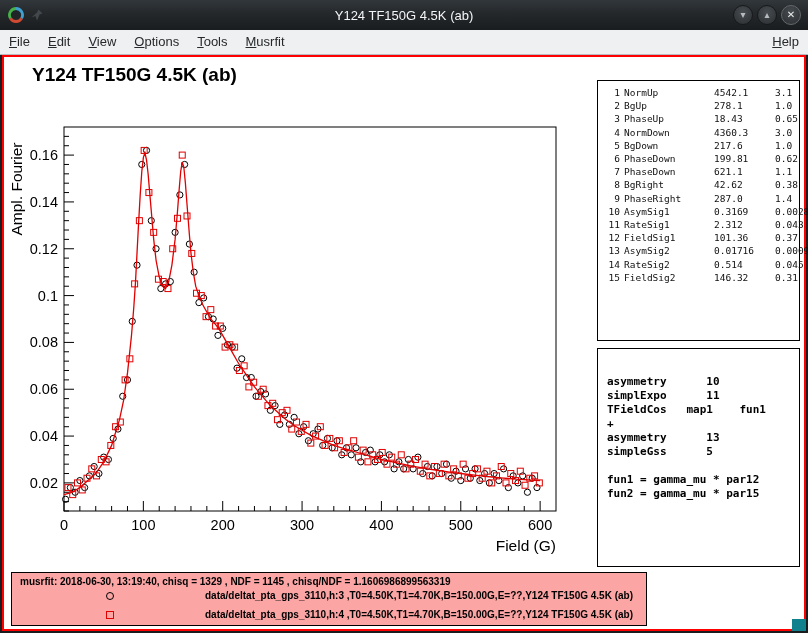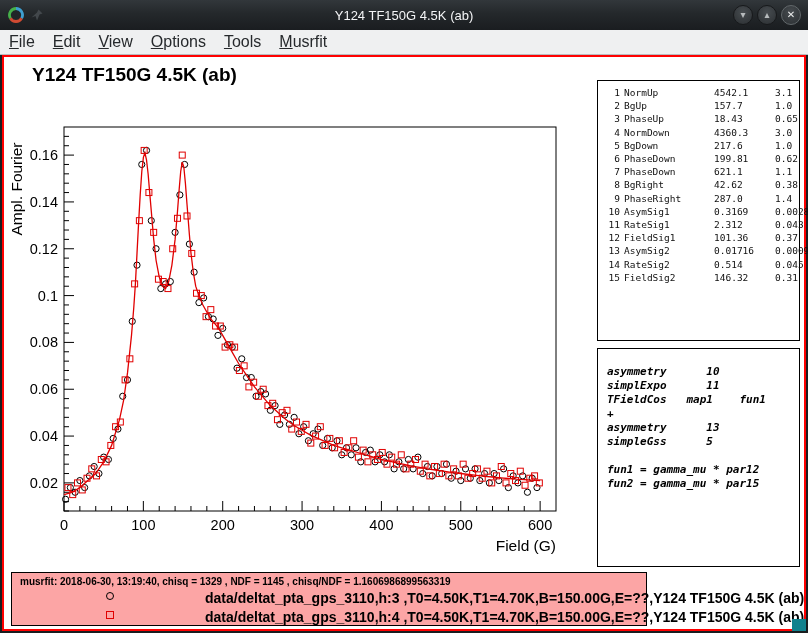--- a/index.html
+++ b/index.html
@@ -11,51 +11,51 @@
   .tb-icons{position:absolute;left:7px;top:6px;display:flex;gap:5px;align-items:center;}
   .tb-title{position:absolute;left:50%;top:8px;transform:translateX(-50%);
             color:#f4f5f6;font-size:13px;white-space:nowrap;}
   .tb-buttons{position:absolute;right:7px;top:5px;display:flex;gap:4px;}
   .wbtn{width:20px;height:20px;border-radius:50%;box-sizing:border-box;cursor:default;
         background:radial-gradient(circle at 50% 35%,#474c50,#2b2f32);
         border:1px solid #17191b;color:#b7bbbd;font-size:10px;line-height:18px;text-align:center;}
   .wbtn.close{border-color:#62686b;color:#eceeee;}
   
   .menubar{position:absolute;top:30px;left:0;right:0;height:25px;background:#eff0f1;
-           border-bottom:1px solid #b9bcbf;display:flex;align-items:flex-start;
-           font-size:16px;color:#26292c;box-sizing:border-box;flex-direction:column;}
+           border-bottom:1px solid #b9bcbf;display:flex;align-items:center;
+           font-size:13px;color:#26292c;box-sizing:border-box;}
   .menu-left{display:flex;align-items:center;height:100%;}
   .menu-right{margin-left:auto;display:flex;align-items:center;height:100%;}
   .menu-item{padding:0 9px;line-height:24px;cursor:default;}
   
   .content{position:absolute;top:55px;left:2px;right:2px;bottom:2px;background:#fff;
            border:2px solid #ff0000;box-sizing:border-box;}
   #plot-svg{position:absolute;left:2px;top:2px;}
   svg text{fill:#000;font-family:"Liberation Sans",sans-serif;}
   .tick-label{font-size:14.5px;}
   .plot-title{font-size:19px;font-weight:bold;}
   .axis-title{font-size:15.5px;}
   .pane{position:absolute;border:1px solid #000;background:#fff;box-sizing:border-box;}
   .param-pane{left:593px;top:23px;width:203px;height:261px;padding:5px 0 0 6px;
               font-family:"DejaVu Sans Mono",monospace;font-size:9.5px;color:#101010;}
   .prow{display:grid;grid-template-columns:16px 86px 57px 36px;column-gap:4px;
         line-height:13.2px;white-space:nowrap;}
   .c-idx{text-align:right;}
-  .theory-pane{left:593px;top:291px;width:203px;height:219px;padding:16px 0 0 9px;
-               font-family:"DejaVu Sans Mono",monospace;font-size:11px;font-weight:bold;color:#000;font-style:italic;}
+  .theory-pane{left:593px;top:291px;width:203px;height:219px;padding:26px 0 0 9px;
+               font-family:"DejaVu Sans Mono",monospace;font-size:11px;font-weight:bold;color:#000;}
   .tline{white-space:pre;line-height:14px;min-height:14px;}
   
   .footer{position:absolute;left:7px;top:515px;width:636px;height:54px;
           border:1px solid #000;box-sizing:border-box;background:#fca5a5;}
   .finfo{font-size:10px;font-weight:bold;padding:3px 0 0 8px;white-space:nowrap;color:#000;}
   .legend-row{position:relative;height:19px;}
   .lg-marker{position:absolute;left:94px;top:5px;width:8px;height:8px;box-sizing:border-box;}
   .lg-marker.circle{border:1px solid #000;border-radius:50%;}
   .lg-marker.square{border:1px solid #e00000;}
-  .lg-text{position:absolute;left:193px;top:3px;font-size:14px;font-weight:bold;
+  .lg-text{position:absolute;left:193px;top:3px;font-size:10px;font-weight:bold;
            white-space:nowrap;color:#000;}
   .resize-grip{position:absolute;right:2px;bottom:2px;width:14px;height:12px;
                background:#11818d;z-index:6;}
 </style>
 </head>
 <body>
 
 <div class="window">
 
   <div class="titlebar">
@@ -395,21 +395,21 @@
       <div>
           <div class="prow">
             <span class="c-idx">1</span>
             <span class="c-name">NormUp</span>
             <span class="c-val">4542.1</span>
             <span class="c-err">3.1</span>
           </div>
           <div class="prow">
             <span class="c-idx">2</span>
             <span class="c-name">BgUp</span>
-            <span class="c-val">157.7</span>
+            <span class="c-val">278.1</span>
             <span class="c-err">1.0</span>
           </div>
           <div class="prow">
             <span class="c-idx">3</span>
             <span class="c-name">PhaseUp</span>
             <span class="c-val">18.43</span>
             <span class="c-err">0.65</span>
           </div>
           <div class="prow">
             <span class="c-idx">4</span>

